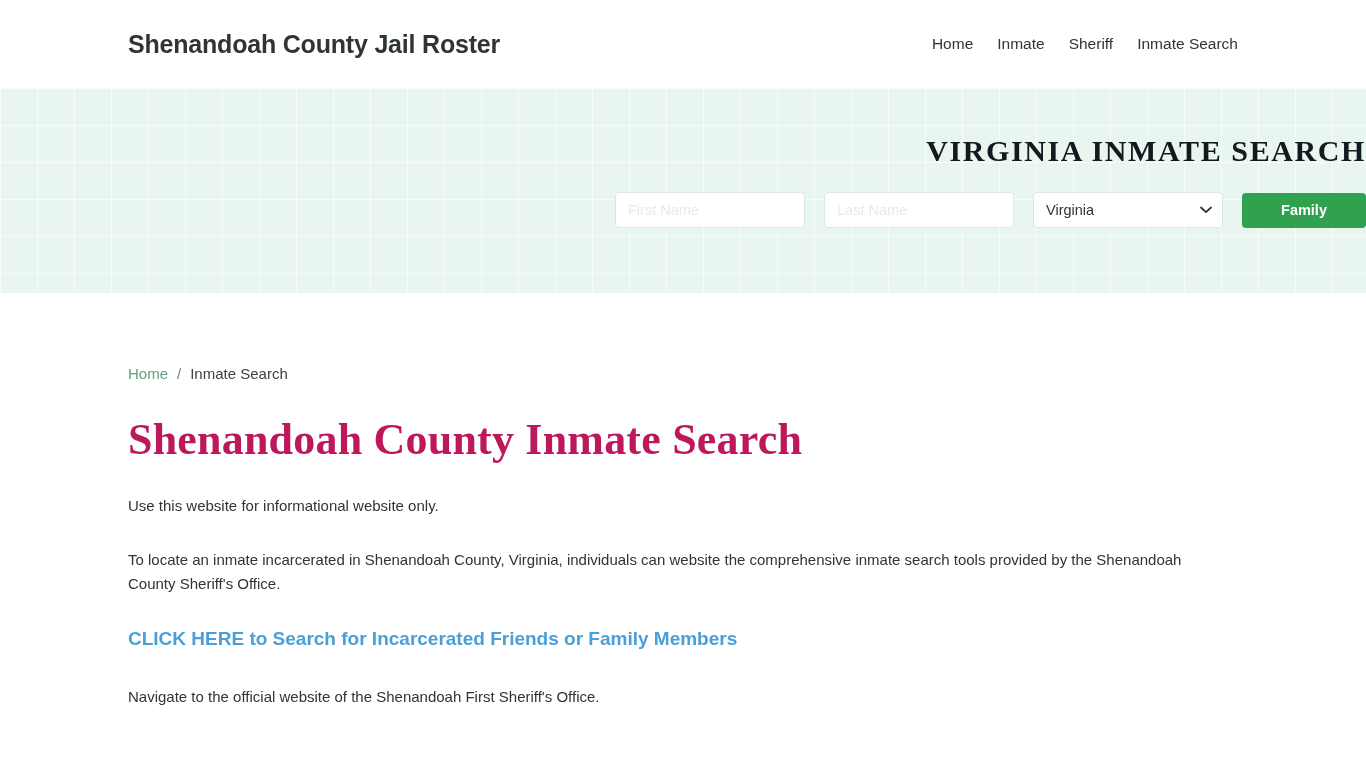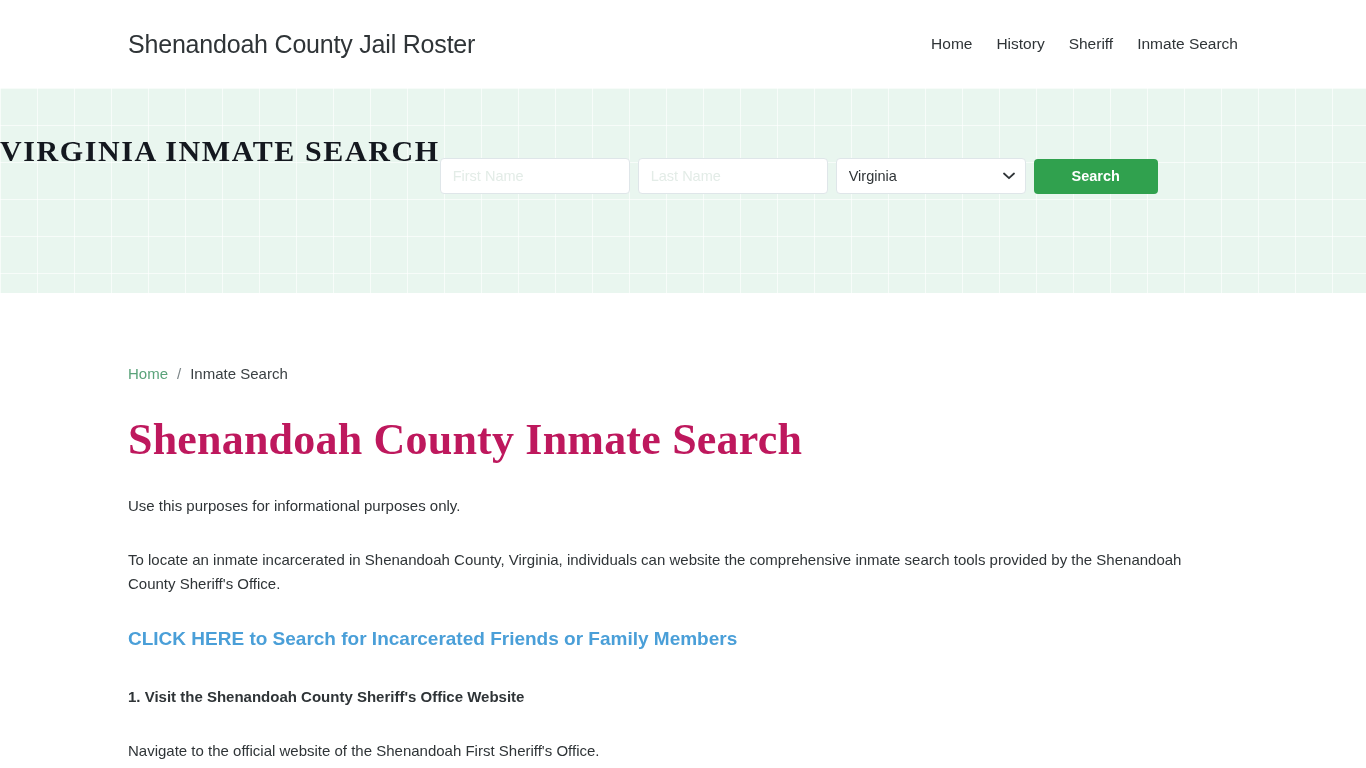--- a/index.html
+++ b/index.html
@@ -20,21 +20,21 @@
     height: 88px;
     background: #ffffff;
     display: flex;
     align-items: center;
     justify-content: space-between;
     padding: 0 128px 0 128px;
   }
   .brand {
     font-family: "Liberation Sans", sans-serif;
     font-size: 25px;
-    font-weight: normal;
+    font-weight: bold;
     color: #2f3437;
     letter-spacing: -0.2px;
     white-space: nowrap;
     text-decoration: none;
   }
   .main-nav {
     display: flex;
     align-items: center;
     gap: 24px;
   }
@@ -48,39 +48,39 @@
 
   
   .hero {
     height: 205px;
     background-color: #e9f6ef;
     background-image:
       linear-gradient(to right, rgba(255,255,255,0.62) 1px, transparent 1px),
       linear-gradient(to bottom, rgba(255,255,255,0.62) 1px, transparent 1px);
     background-size: 37px 37px;
     display: flex;
-    flex-direction: row;
-    align-items: flex-start;
+    flex-direction: column;
+    align-items: flex-end;
     justify-content: flex-start;
     padding-top: 46px;
   }
   .hero-title {
     margin: 0;
     font-family: "Liberation Serif", serif;
     font-size: 30px;
     font-weight: bold;
     letter-spacing: 1.6px;
     color: #14181f;
     text-align: center;
   }
   .search-form {
     margin-top: 24px;
     display: flex;
     align-items: center;
-    gap: 8px;
+    gap: 19px;
   }
   .field {
     width: 190px;
     height: 36px;
     border: 1px solid #dfe6e9;
     border-radius: 4px;
     background: #ffffff;
     padding: 0 12px;
     font-family: "Liberation Sans", sans-serif;
     font-size: 14.5px;
@@ -181,21 +181,21 @@
     line-height: 1.6;
   }
 </style>
 </head>
 <body>
 
 <header class="site-header">
   <a class="brand" href="#">Shenandoah County Jail Roster</a>
   <nav class="main-nav">
     <a class="nav-link" href="#">Home</a>
-    <a class="nav-link" href="#">History</a>
+    <a class="nav-link" href="#">Inmate</a>
     <a class="nav-link" href="#">Sheriff</a>
     <a class="nav-link" href="#">Inmate Search</a>
   </nav>
 </header>
 
 <section class="hero">
   <h2 class="hero-title">VIRGINIA INMATE SEARCH</h2>
 
   <form class="search-form">
     <input class="field" type="text" placeholder="First Name" style="">
@@ -206,39 +206,38 @@
       <select class="field-select">
         <option>Virginia</option>
       </select>
       <span class="chevron">
         <svg width="12" height="8" viewBox="0 0 12 8" xmlns="http://www.w3.org/2000/svg">
           <path d="M1 1.5 L6 6.2 L11 1.5" fill="none" stroke="#2f3437" stroke-width="1.8" stroke-linecap="round" stroke-linejoin="round"></path>
         </svg>
       </span>
     </div>
 
-    <button class="search-btn" type="submit">Search</button>
+    <button class="search-btn" type="submit">Family</button>
   </form>
 </section>
 
 <main class="content">
 
   <div class="breadcrumb">
     <a class="crumb-link" href="#">Home</a>
     <span class="crumb-sep">/</span>
     <span class="crumb-current">Inmate Search</span>
   </div>
 
   <h1 class="page-title">Shenandoah County Inmate Search</h1>
 
-  <p class="para">Use this purposes for informational purposes only.</p>
+  <p class="para">Use this website for informational website only.</p>
 
   <p class="para">To locate an inmate incarcerated in Shenandoah County, Virginia, individuals can website the comprehensive inmate search tools provided by the Shenandoah County Sheriff's Office.</p>
 
   <a class="cta-link" href="#">CLICK HERE to Search for Incarcerated Friends or Family Members</a>
 
-  <p class="para step">1. Visit the Shenandoah County Sheriff's Office Website</p>
 
   <p class="para">Navigate to the official website of the Shenandoah First Sheriff's Office.</p>
 
   
 
 </main>
 
 </body></html>

